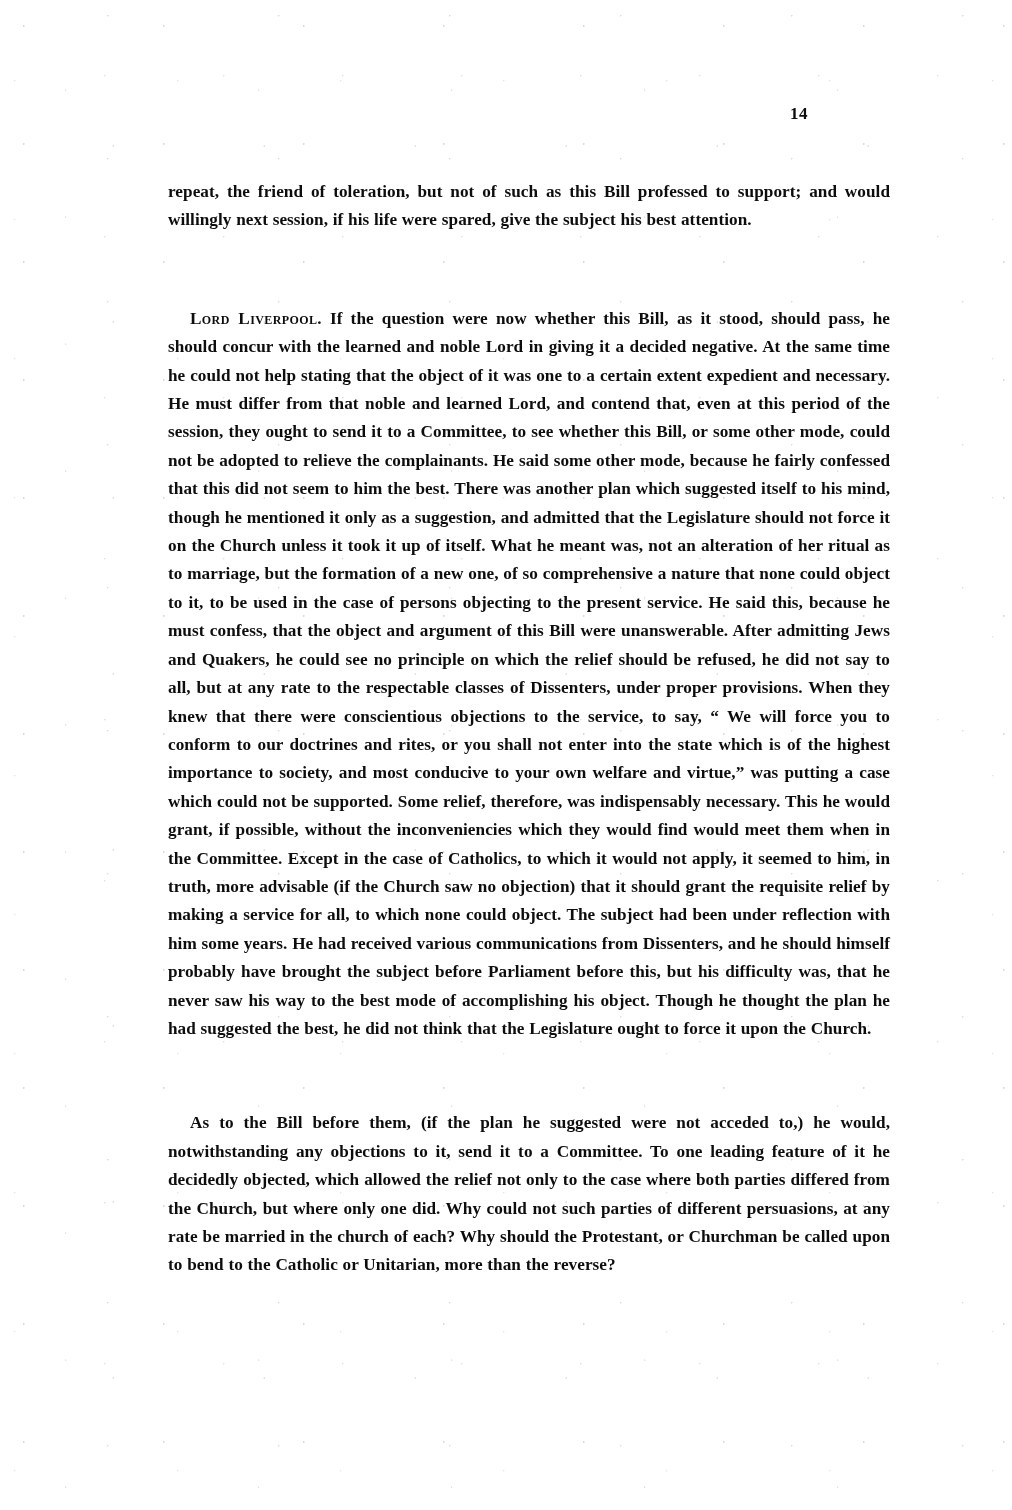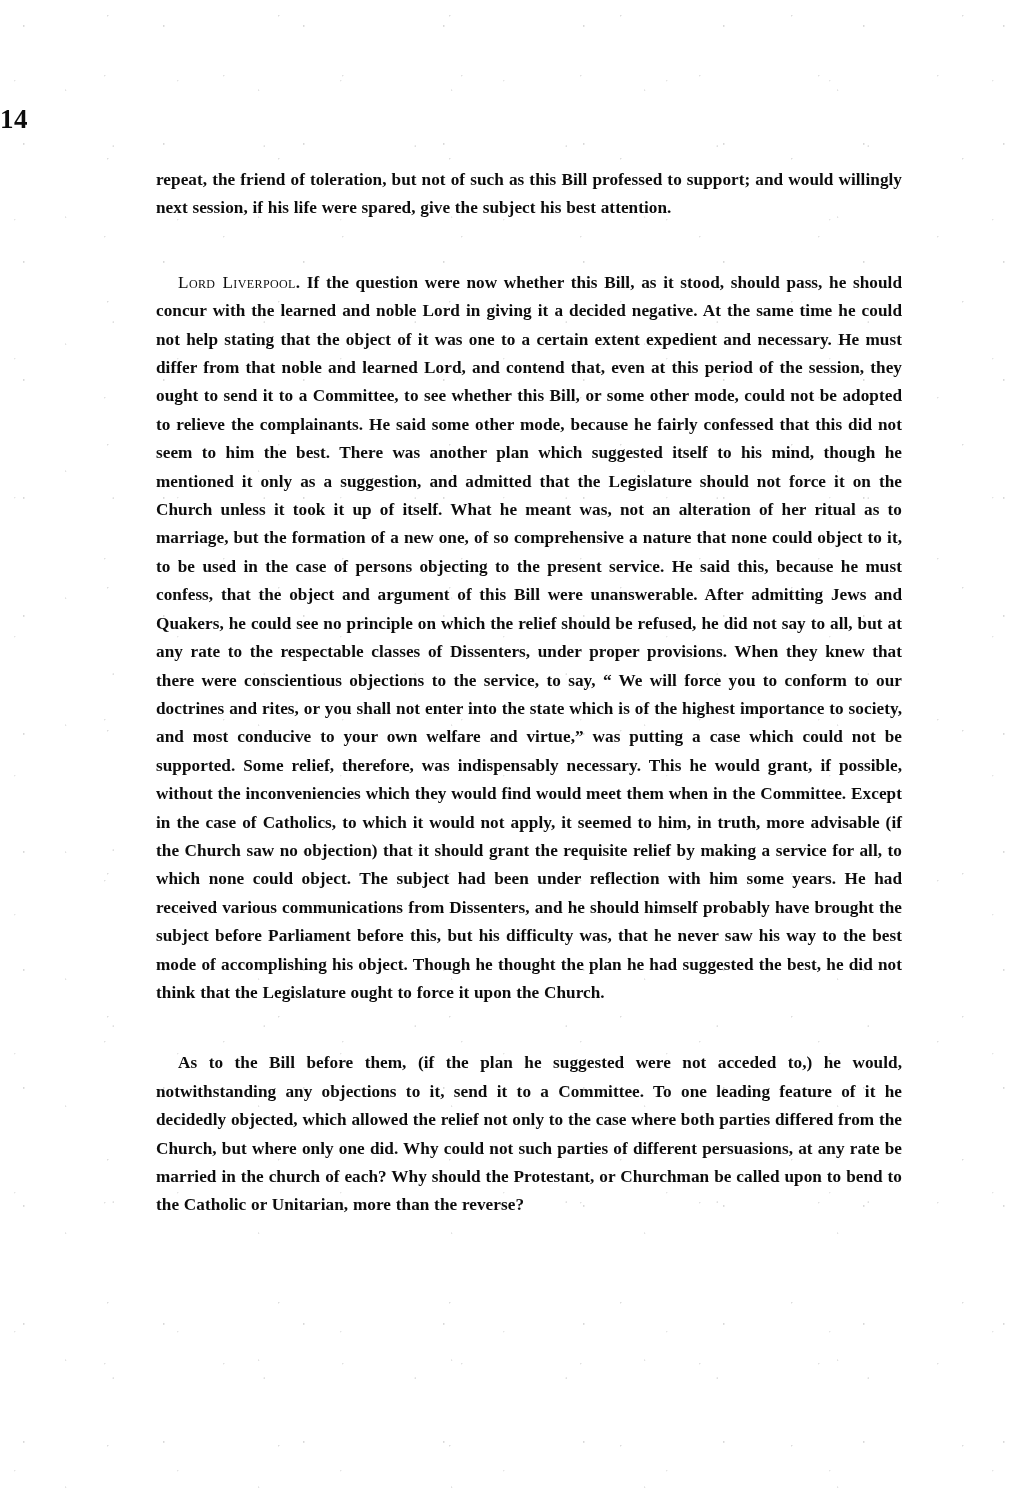--- a/index.html
+++ b/index.html
@@ -33,36 +33,36 @@
       radial-gradient(circle at 75% 83%, rgba(0,0,0,.42) 0.5px, transparent 1.1px),
       radial-gradient(circle at 9% 58%, rgba(0,0,0,.35) 0.5px, transparent 1.1px);
     background-size: 140px 118px, 171px 143px, 119px 161px, 193px 127px, 151px 176px, 163px 139px;
   }
 
   #page-number {
     position: absolute;
     top: 104px;
     left: 0;
     width: 808px;
-    text-align: left;
-    font-size: 27px;
+    text-align: right;
+    font-size: 17px;
     font-weight: 700;
     letter-spacing: 0.5px;
     font-family: "Liberation Serif", "DejaVu Serif", serif;
   }
 
   #text-block {
     position: absolute;
     left: 152px;
     top: 162px;
     width: 754px;
   }
 
   .para {
-    margin: 4px;
+    margin: 16px;
     font-size: 17.2px;
     line-height: 28.4px;
     text-align: justify;
     text-align-last: left;
     word-spacing: 0.4px;
     font-weight: 600;
     letter-spacing: 0.05px;
   }
 
   .para.indent {
@@ -72,21 +72,21 @@
   .gap-para {
     height: 38px;
   }
 
   .gap-para-small {
     height: 34px;
   }
 
   .smallcaps {
     font-variant: small-caps;
-    font-weight: 400;
+    font-weight: 700;
     letter-spacing: 0.4px;
   }
 
   .italic {
   }
 </style>
 </head>
 <body>
 
 <div id="page">

